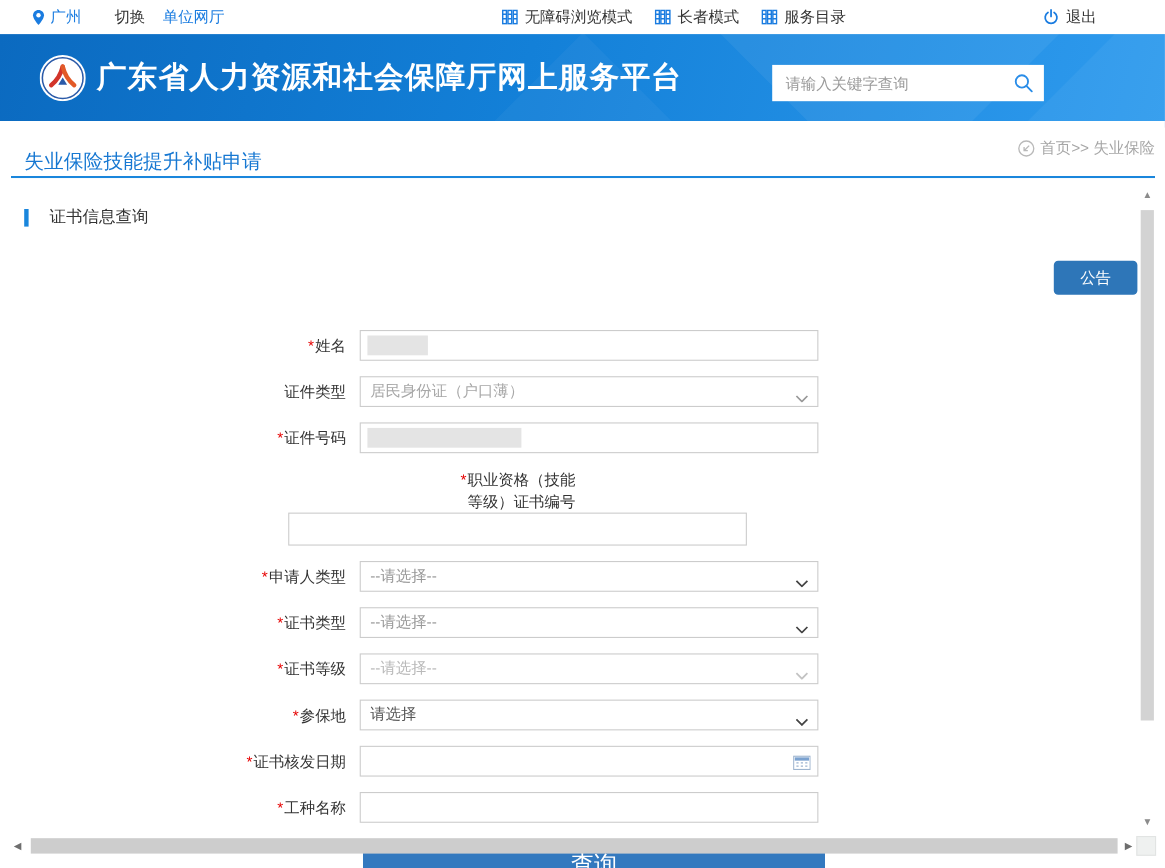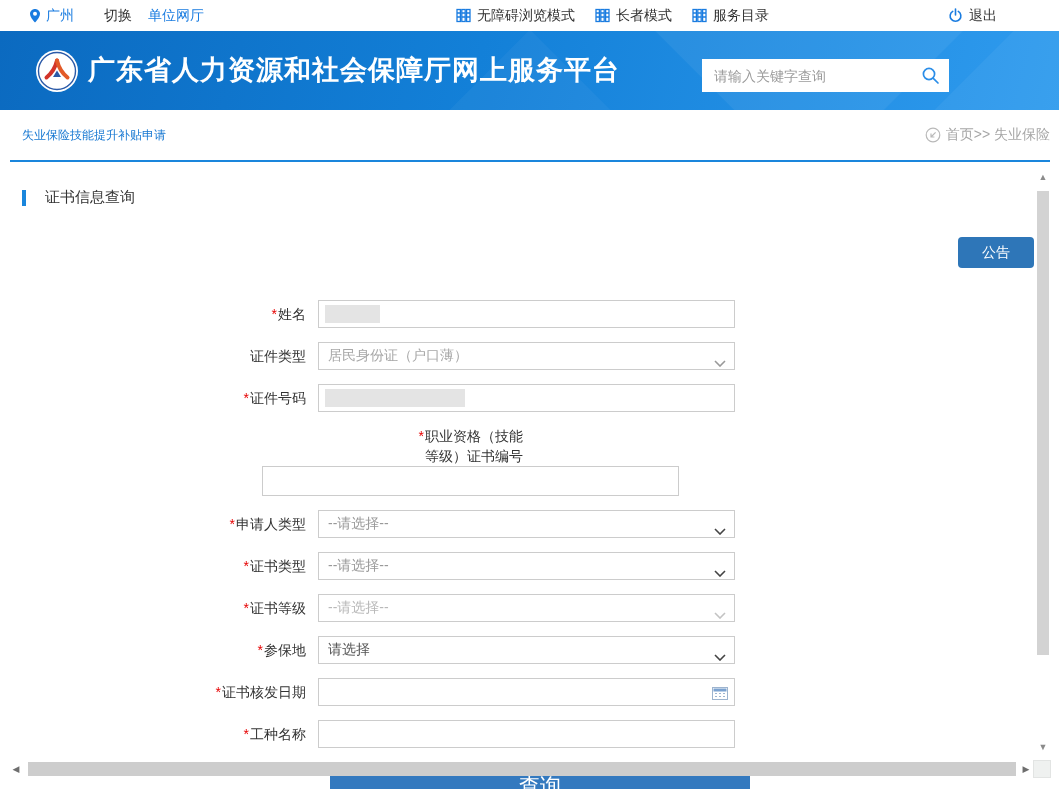--- a/index.html
+++ b/index.html
@@ -30,35 +30,35 @@
                color:#fff; font-size:27px; font-weight:700; letter-spacing:1px; white-space:nowrap; }
   .searchbox { position:absolute; right:110px; top:28px; width:247px; height:33px; background:#fff; }
   .searchbox input { width:100%; height:100%; border:none; outline:none; padding:0 40px 0 12px;
                      font-size:14px; color:#333; font-family:inherit; }
   .searchbox input::placeholder { color:#9b9b9b; }
   .search-ic { position:absolute; right:9px; top:7px; width:19px; height:19px; cursor:pointer; }
 
   
   .crumbbar { position:absolute; left:0; top:110px; width:1059px; height:52px; background:#fff; }
   .crumbbar .rule { position:absolute; left:10px; right:9px; bottom:0; height:2px; background:#1a86dc; }
-  .page-title { position:absolute; left:22px; top:0; height:50px; line-height:50px; color:#1778d2; font-size:12px; }
+  .page-title { position:absolute; left:22px; top:12px; height:50px; line-height:50px; color:#1778d2; font-size:18px; }
   .trail { position:absolute; right:9px; top:0; height:50px; display:flex; align-items:center; gap:5px;
            color:#a6a6a6; font-size:14px; }
 
   
   .main { position:absolute; left:0; top:162px; width:1059px; height:627px; background:#fff; }
   .section-h { position:absolute; left:22px; top:26px; display:flex; align-items:center; gap:19px; }
   .section-h .bar { width:4px; height:16px; background:#1a86dc; }
   .section-h .txt { font-size:15px; color:#333; }
   .notice-btn { position:absolute; left:958px; top:75px; width:76px; height:31px; border:none; border-radius:4px;
                 background:#2e76b8; color:#fff; font-size:14px; font-family:inherit; cursor:pointer; }
 
   
   .form { position:absolute; left:188px; top:138px; width:564px; }
-  .frow { display:flex; align-items:flex-start; margin-bottom:14px; }
+  .frow { display:flex; align-items:flex-start; margin-bottom:14px;justify-content:center; }
   .frow.center { align-items:center;flex-direction:column; }
   .lbl { width:130px; padding-right:12px; text-align:right; font-size:14px; color:#333; line-height:28px; }
   .frow.center .lbl { line-height:20px; }
   .req { color:#e60000; margin-right:1px; }
   .ibox { position:relative; width:417px; height:28px; border:1px solid #ccc; background:#fff; display:flex; align-items:center; }
   .ibox.tall { height:30px; }
   .ibox input { width:100%; height:100%; border:none; outline:none; padding:0 8px; font-size:14px;
                 font-family:inherit; color:#333; background:transparent; }
   .redact { display:inline-block; height:18px; margin-left:6px; background:#e4e4e4; filter:blur(.5px); }
   .redact.w1 { width:55px; } .redact.w2 { width:140px; }

